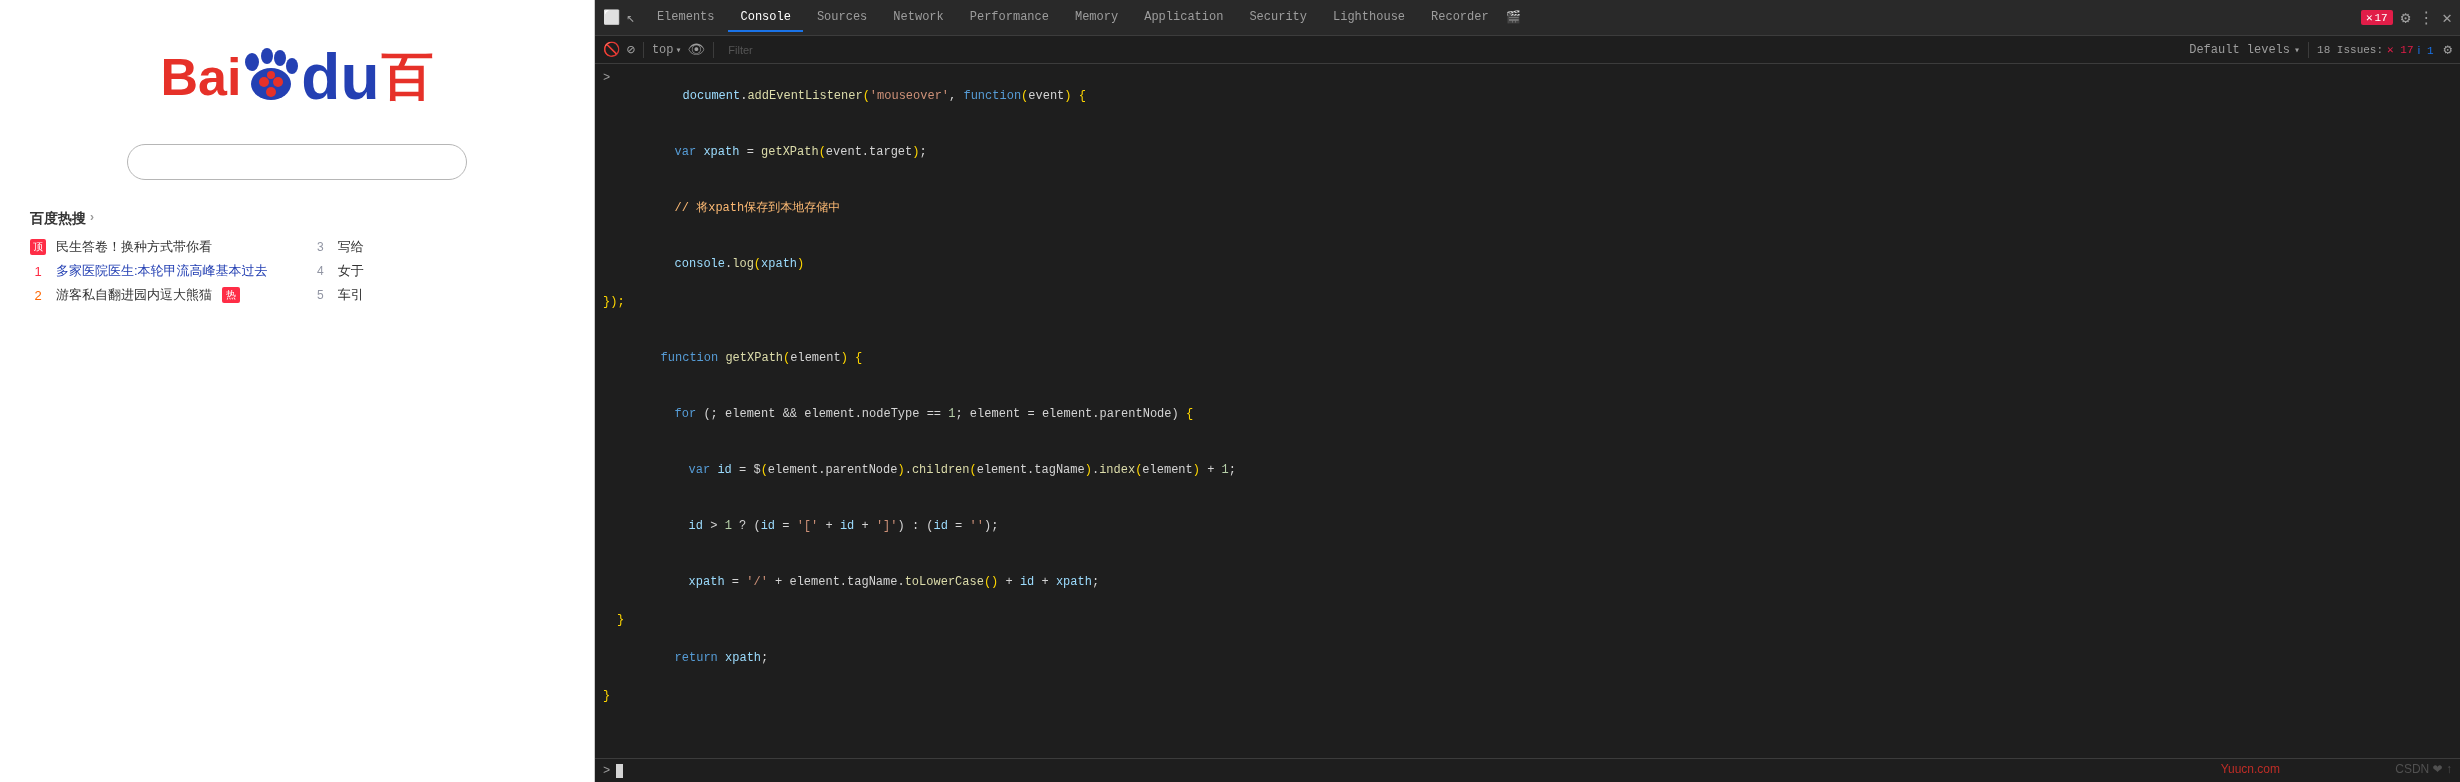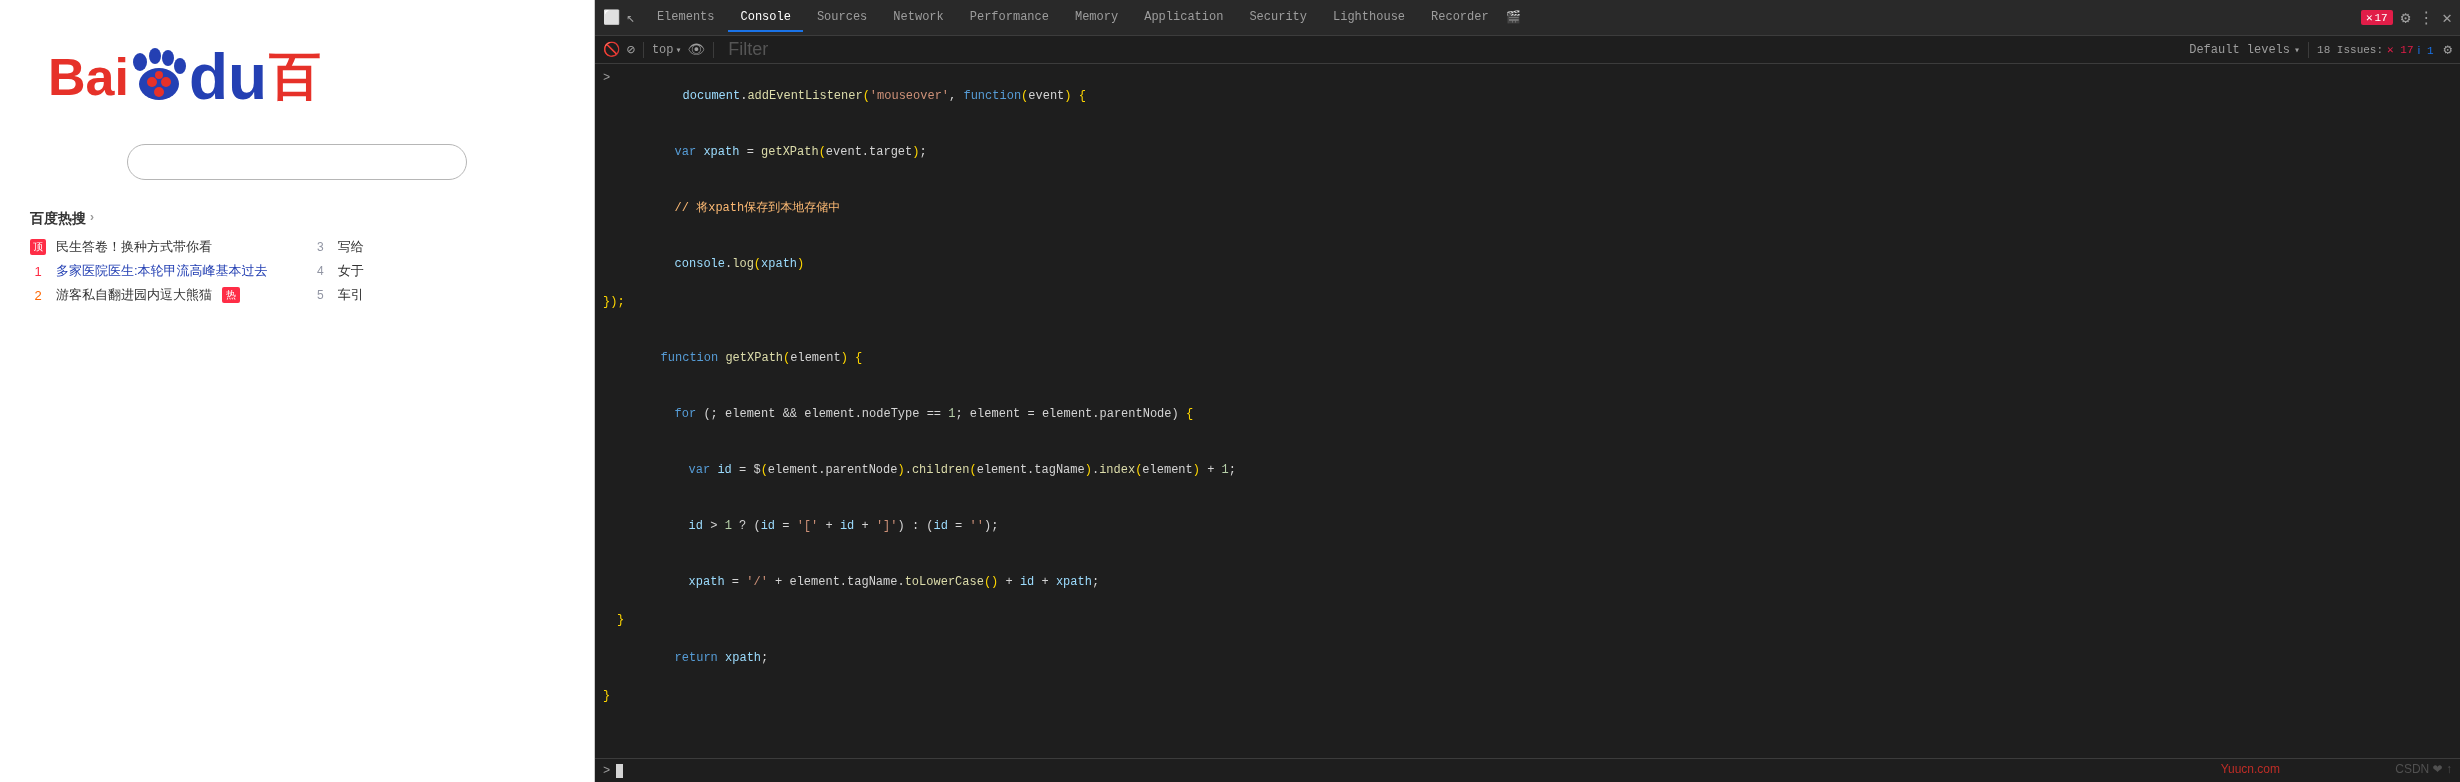--- a/index.html
+++ b/index.html
@@ -23,23 +23,23 @@
       padding: 8px 16px;
       gap: 20px;
       font-size: 13px;
       color: #333;
     }
     .top-nav span { cursor: pointer; }
 
     
     .logo-area {
       display: flex;
+      justify-content: center;
       align-items: center;
       padding: 40px 0 20px 0;
-      margin-left: 48px;
     }
     .baidu-logo {
       display: flex;
       align-items: center;
       gap: 0;
     }
     .baidu-text-bai { color: #e63129; font-size: 52px; font-weight: bold; font-family: 'Arial Black', Arial; }
     .baidu-text-du { color: #2440b3; font-size: 64px; font-weight: bold; font-family: 'Arial Black', Arial; }
 
     
@@ -165,21 +165,21 @@
       align-items: center;
       gap: 2px;
       cursor: pointer;
     }
     .filter-input {
       flex: 1;
       background: transparent;
       border: none;
       outline: none;
       color: #d4d4d4;
-      font-size: 18px;
+      font-size: 11px;
       padding: 2px 6px;
     }
     .filter-input::placeholder { color: #555; }
     .levels-label {
       margin-left: auto;
       color: #9d9d9d;
       font-size: 12px;
       display: flex;
       align-items: center;
       gap: 4px;

